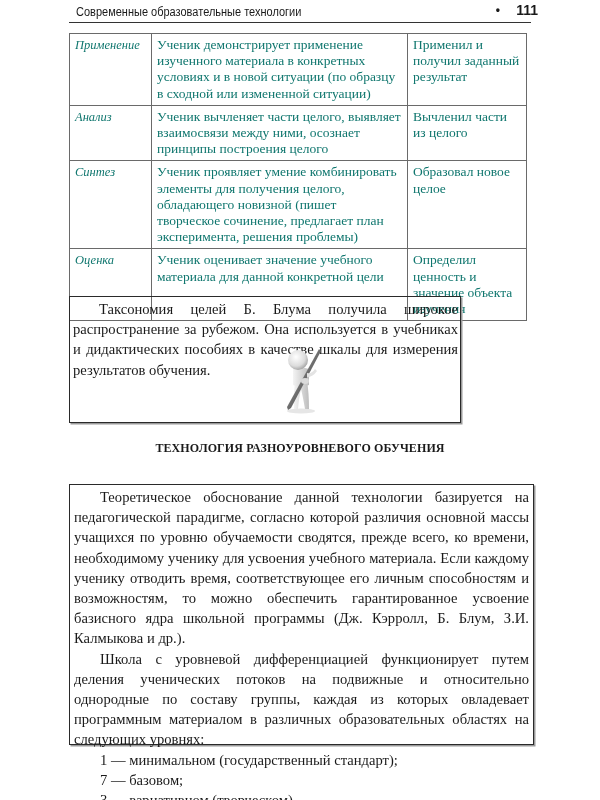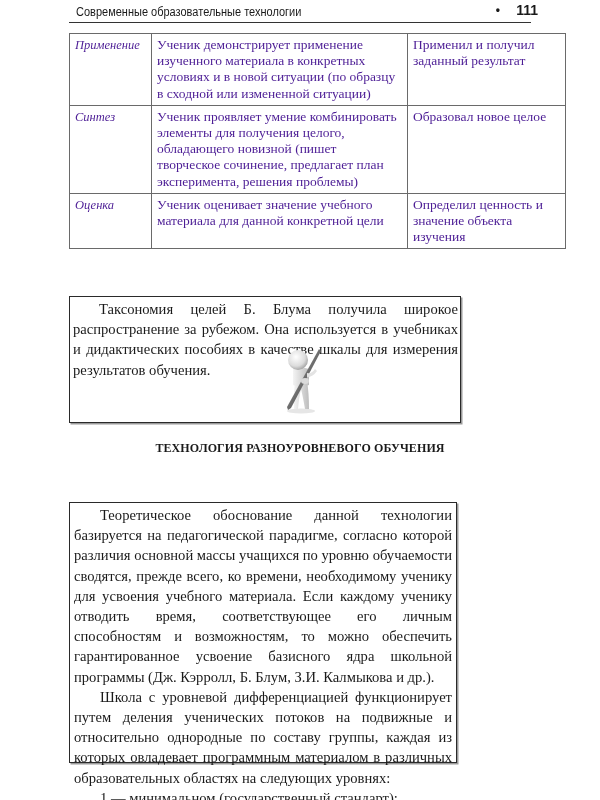--- a/index.html
+++ b/index.html
@@ -10,23 +10,23 @@
     position: absolute; left: 76px; top: 2px; width: 462px; height: 20px;
     font-family: "Liberation Sans", "DejaVu Sans", sans-serif;
     font-size: 12.5px; color: #1a1a1a;
   }
   .running-head .title { position: absolute; left: 0; top: 3px; transform: scaleX(0.88); transform-origin: left; letter-spacing: 0; }
   .running-head .pagenum { position: absolute; right: 0; top: 0px; font-weight: bold; font-size: 14px; }
   .running-head .bullet { position: absolute; right: 38px; top: 1px; font-size: 12px; font-weight: bold; }
   .head-rule { position: absolute; left: 69px; top: 22px; width: 462px; height: 0; border-top: 1.2px solid #333; }
 
   table.tax {
-    position: absolute; left: 69px; top: 33px; width: 497px;
+    position: absolute; left: 69px; top: 33px; width: 458px;
     border-collapse: collapse; font-family: "Liberation Serif", "DejaVu Serif", serif;
-    font-size: 13.5px; line-height: 16.2px; color: #4c1d95;
+    font-size: 13.5px; line-height: 16.2px; color: #0f766e;
   }
   table.tax td {
     border: 1.2px solid #6a6a6a; vertical-align: top; padding: 3px 5px 3px 5px;
   }
   table.tax td.c1 { width: 71px; font-style: italic; font-size: 12.5px; padding-left: 5px; }
   table.tax td.c2 { width: 245px; }
   table.tax td.c3 { }
   table.tax tr.r1 td { height: 61px; }
   table.tax tr.r2 td { height: 46px; }
   table.tax tr.r3 td { height: 78px; }
@@ -44,21 +44,21 @@
   .figure {
     position: absolute; left: 209px; top: 50px; width: 44px; height: 68px;
   }
 
   .section-heading {
     position: absolute; left: 69px; top: 441px; width: 462px; text-align: center;
     font-family: "Liberation Serif", "DejaVu Serif", serif; font-weight: bold; font-size: 12px;
     letter-spacing: 0.1px; color: #1a1a1a;
   }
 
-  .main-box { top: 502px; height: 261px; width: 388px; box-sizing: border-box; padding: 2px 4px 0 4px; }
+  .main-box { top: 484px; height: 261px; width: 465px; box-sizing: border-box; padding: 2px 4px 0 4px; }
   .main-box ol { list-style: none; margin: 0; padding: 0; }
   .main-box li { padding-left: 26px; text-align: left; }
 </style>
 </head>
 <body>
 
 <div class="page">
 
   <div class="running-head">
     <span class="title">Современные образовательные технологии</span>
@@ -66,20 +66,25 @@
     <span class="pagenum">111</span>
   </div>
   <div class="head-rule"></div>
 
   <table class="tax">
     <tbody>
       <tr class="r1">
         <td class="c1">Применение</td>
         <td class="c2">Ученик демонстрирует применение изученного материала в конкретных условиях и в новой ситуации (по образцу в сходной или измененной ситуации)</td>
         <td class="c3">Применил и получил заданный результат</td>
+      </tr>
+      <tr class="r2">
+        <td class="c1">Анализ</td>
+        <td class="c2">Ученик вычленяет части целого, выявляет взаимосвязи между ними, осознает принципы построения целого</td>
+        <td class="c3">Вычленил части из целого</td>
       </tr>
       <tr class="r3">
         <td class="c1">Синтез</td>
         <td class="c2">Ученик проявляет умение комбинировать элементы для получения целого, обладающего новизной (пишет творческое сочинение, предлагает план эксперимента, решения проблемы)</td>
         <td class="c3">Образовал новое целое</td>
       </tr>
       <tr class="r4">
         <td class="c1">Оценка</td>
         <td class="c2">Ученик оценивает значение учебного материала для данной конкретной цели</td>
         <td class="c3">Определил ценность и значение объекта изучения</td>

